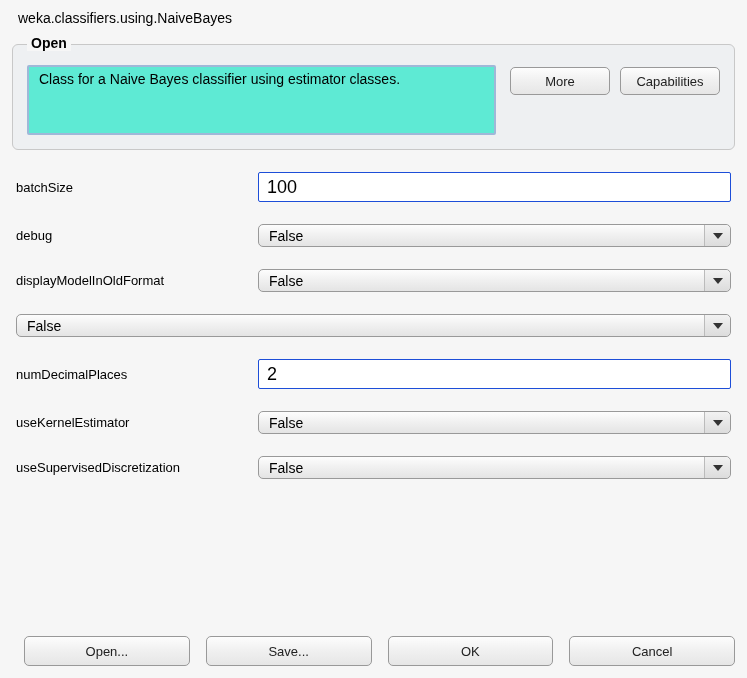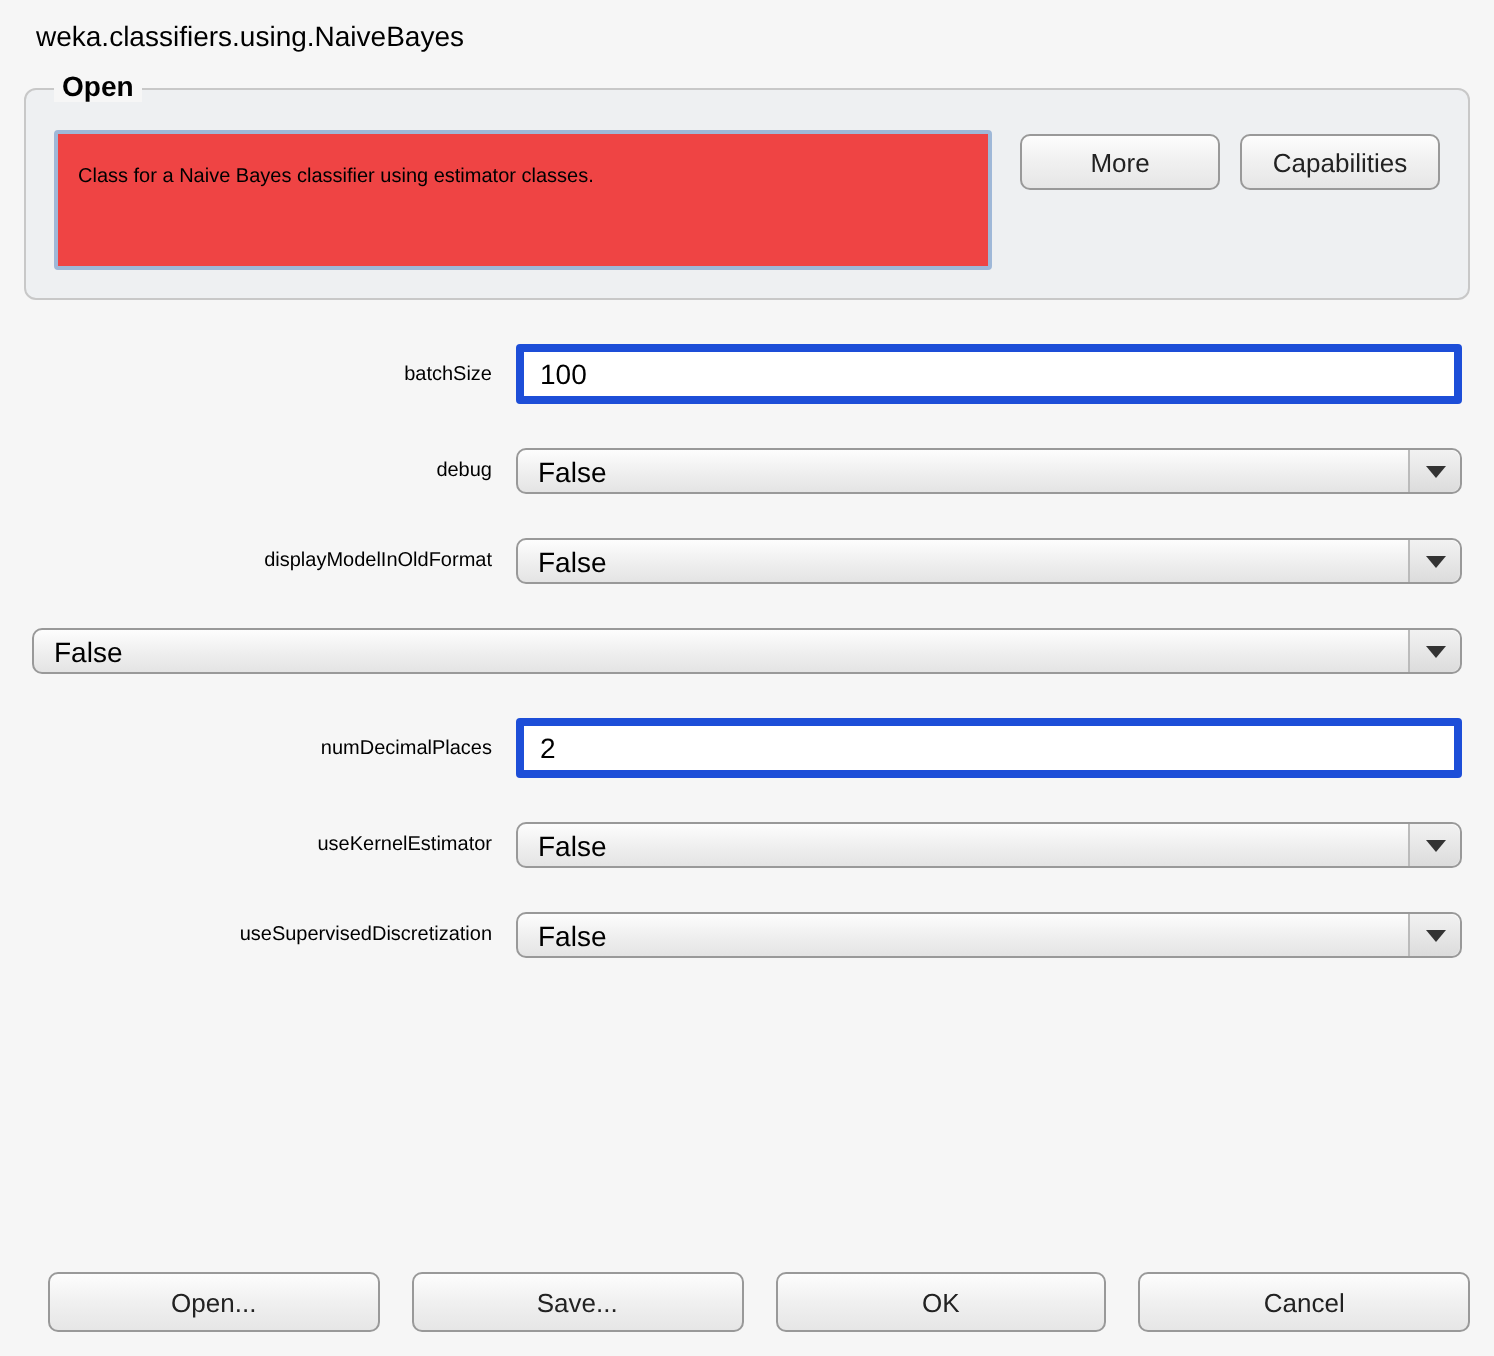--- a/index.html
+++ b/index.html
@@ -40,26 +40,26 @@
     font-weight: bold;
     font-size: 14px;
   }
   .about-inner {
     display: flex;
     gap: 14px;
     align-items: stretch;
   }
   .about-text {
     flex: 1;
-    background: #ef4444;
+    background: #5eead4;
     border: 2px solid #9fb8d8;
     border-radius: 2px;
-    padding: 16px 10px;
+    padding: 4px 10px;
     min-height: 70px;
-    font-size: 10px;
+    font-size: 14px;
     color: #000;
   }
   .about-buttons {
     display: flex;
     flex-direction: row;
     gap: 10px;
     justify-content: flex-start;
     padding-top: 2px;
   }
   .btn {
@@ -81,35 +81,34 @@
     gap: 22px;
     padding: 0 4px;
   }
   .prop-row {
     display: flex;
     align-items: center;
     gap: 12px;
   }
   .prop-label {
     width: 230px;
-    text-align: right;
-    font-size: 10px;
+    font-size: 13px;
     color: #000;
   }
   .prop-control {
     flex: 1;
   }
   .text-input {
     width: 100%;
     height: 30px;
-    border: 4px solid #1d4ed8;
+    border: 1px solid #1d4ed8;
     border-radius: 2px;
     background: #fff;
     padding: 4px 8px;
-    font-size: 14px;
+    font-size: 18px;
     font-family: inherit;
   }
   .select {
     width: 100%;
     height: 23px;
     position: relative;
     background: linear-gradient(to bottom, #fdfdfd 0%, #f1f1f1 45%, #e4e4e4 100%);
     border: 1px solid #999;
     border-radius: 5px;
     display: flex;

